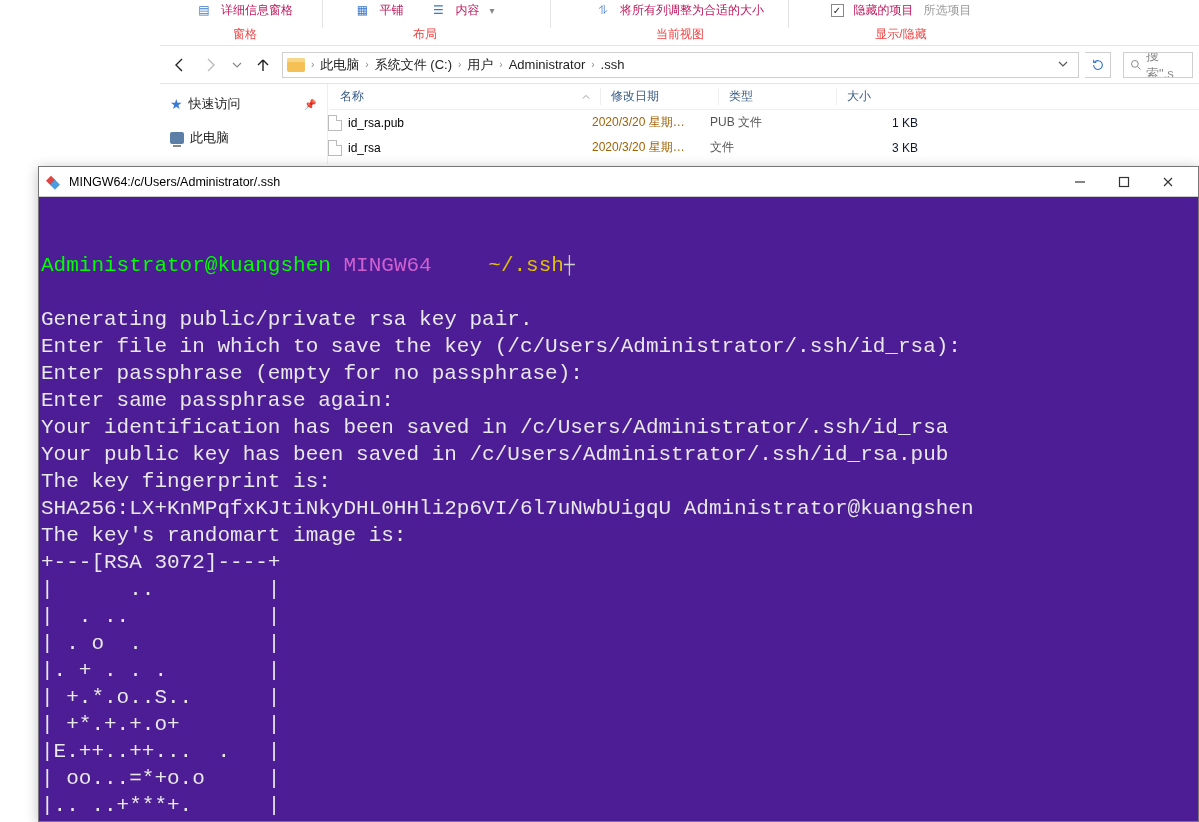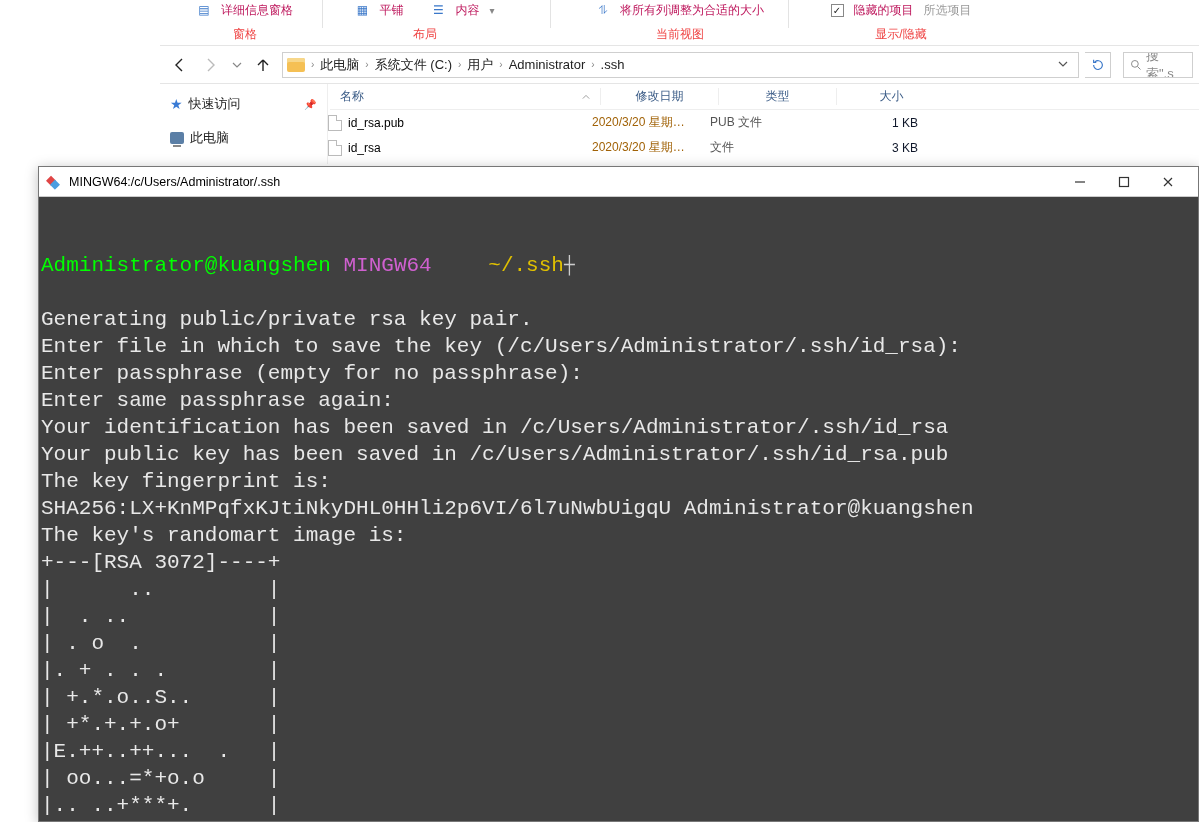--- a/index.html
+++ b/index.html
@@ -65,21 +65,21 @@
   .search { width:70px; height:26px; border:1px solid #cfcfcf; margin-left:6px; display:flex; align-items:center; padding:0 6px; color:#888; gap:4px; overflow:hidden;}
   .search svg{ flex-shrink:0;}
 
   
   .cols {
     position:absolute; left:330px; right:0; top:84px; height:26px;
     border-bottom:1px solid #eee;
     display:flex; align-items:center;
     font-size:12px; color:#3a5b86;
   }
-  .col { padding:0 10px; display:flex; align-items:center; gap:4px;justify-content:center;}
+  .col { padding:0 10px; display:flex; align-items:center; gap:4px;}
   .col:not(:first-child){ border-left:1px solid #eee; }
   .c-name{width:270px;} .c-date{width:118px;} .c-type{width:118px;} .c-size{width:110px;}
 
   
   .tree {
     position:absolute; left:160px; width:168px; top:84px; height:80px;
     border-right:1px solid #eee;
     font-size:13px; padding:8px 4px;
   }
   .tree .item { display:flex; align-items:center; gap:6px; padding:3px 6px; color:#222;}
@@ -96,21 +96,21 @@
   .filerow { display:flex; align-items:center; height:25px;}
   .filerow .ico { width:26px; display:flex; justify-content:center;}
   .file-ico { width:14px; height:16px; border:1px solid #bbb; background:#fff; position:relative;}
   .file-ico::before{content:"";position:absolute;right:-1px;top:-1px;width:5px;height:5px;background:#fff;border-left:1px solid #bbb;border-bottom:1px solid #bbb;}
   .filerow .fname{width:244px;} .filerow .fdate{width:118px; color:#a16207;} .filerow .ftype{width:118px; color:#555;} .filerow .fsize{width:110px; text-align:right; color:#0f172a; padding-right:20px;}
 
   
   .term {
     position:absolute;
     left:38px; top:166px; width:1161px; height:656px;
-    background:#404040;
+    background:#4c1d95;
     border:1px solid #777;
     box-shadow: 0 2px 12px rgba(0,0,0,0.25);
   }
   .term-title {
     height:30px; background:#fff; border-bottom:1px solid #ccc;
     display:flex; align-items:center; padding:0 8px;
     font-size:12.5px; color:#000;
   }
   .term-logo { width:14px; height:14px; margin-right:8px; position:relative;}
   .term-logo::before{content:"◆"; color:#e04545; position:absolute; left:-1px; top:-3px; font-size:13px;}

